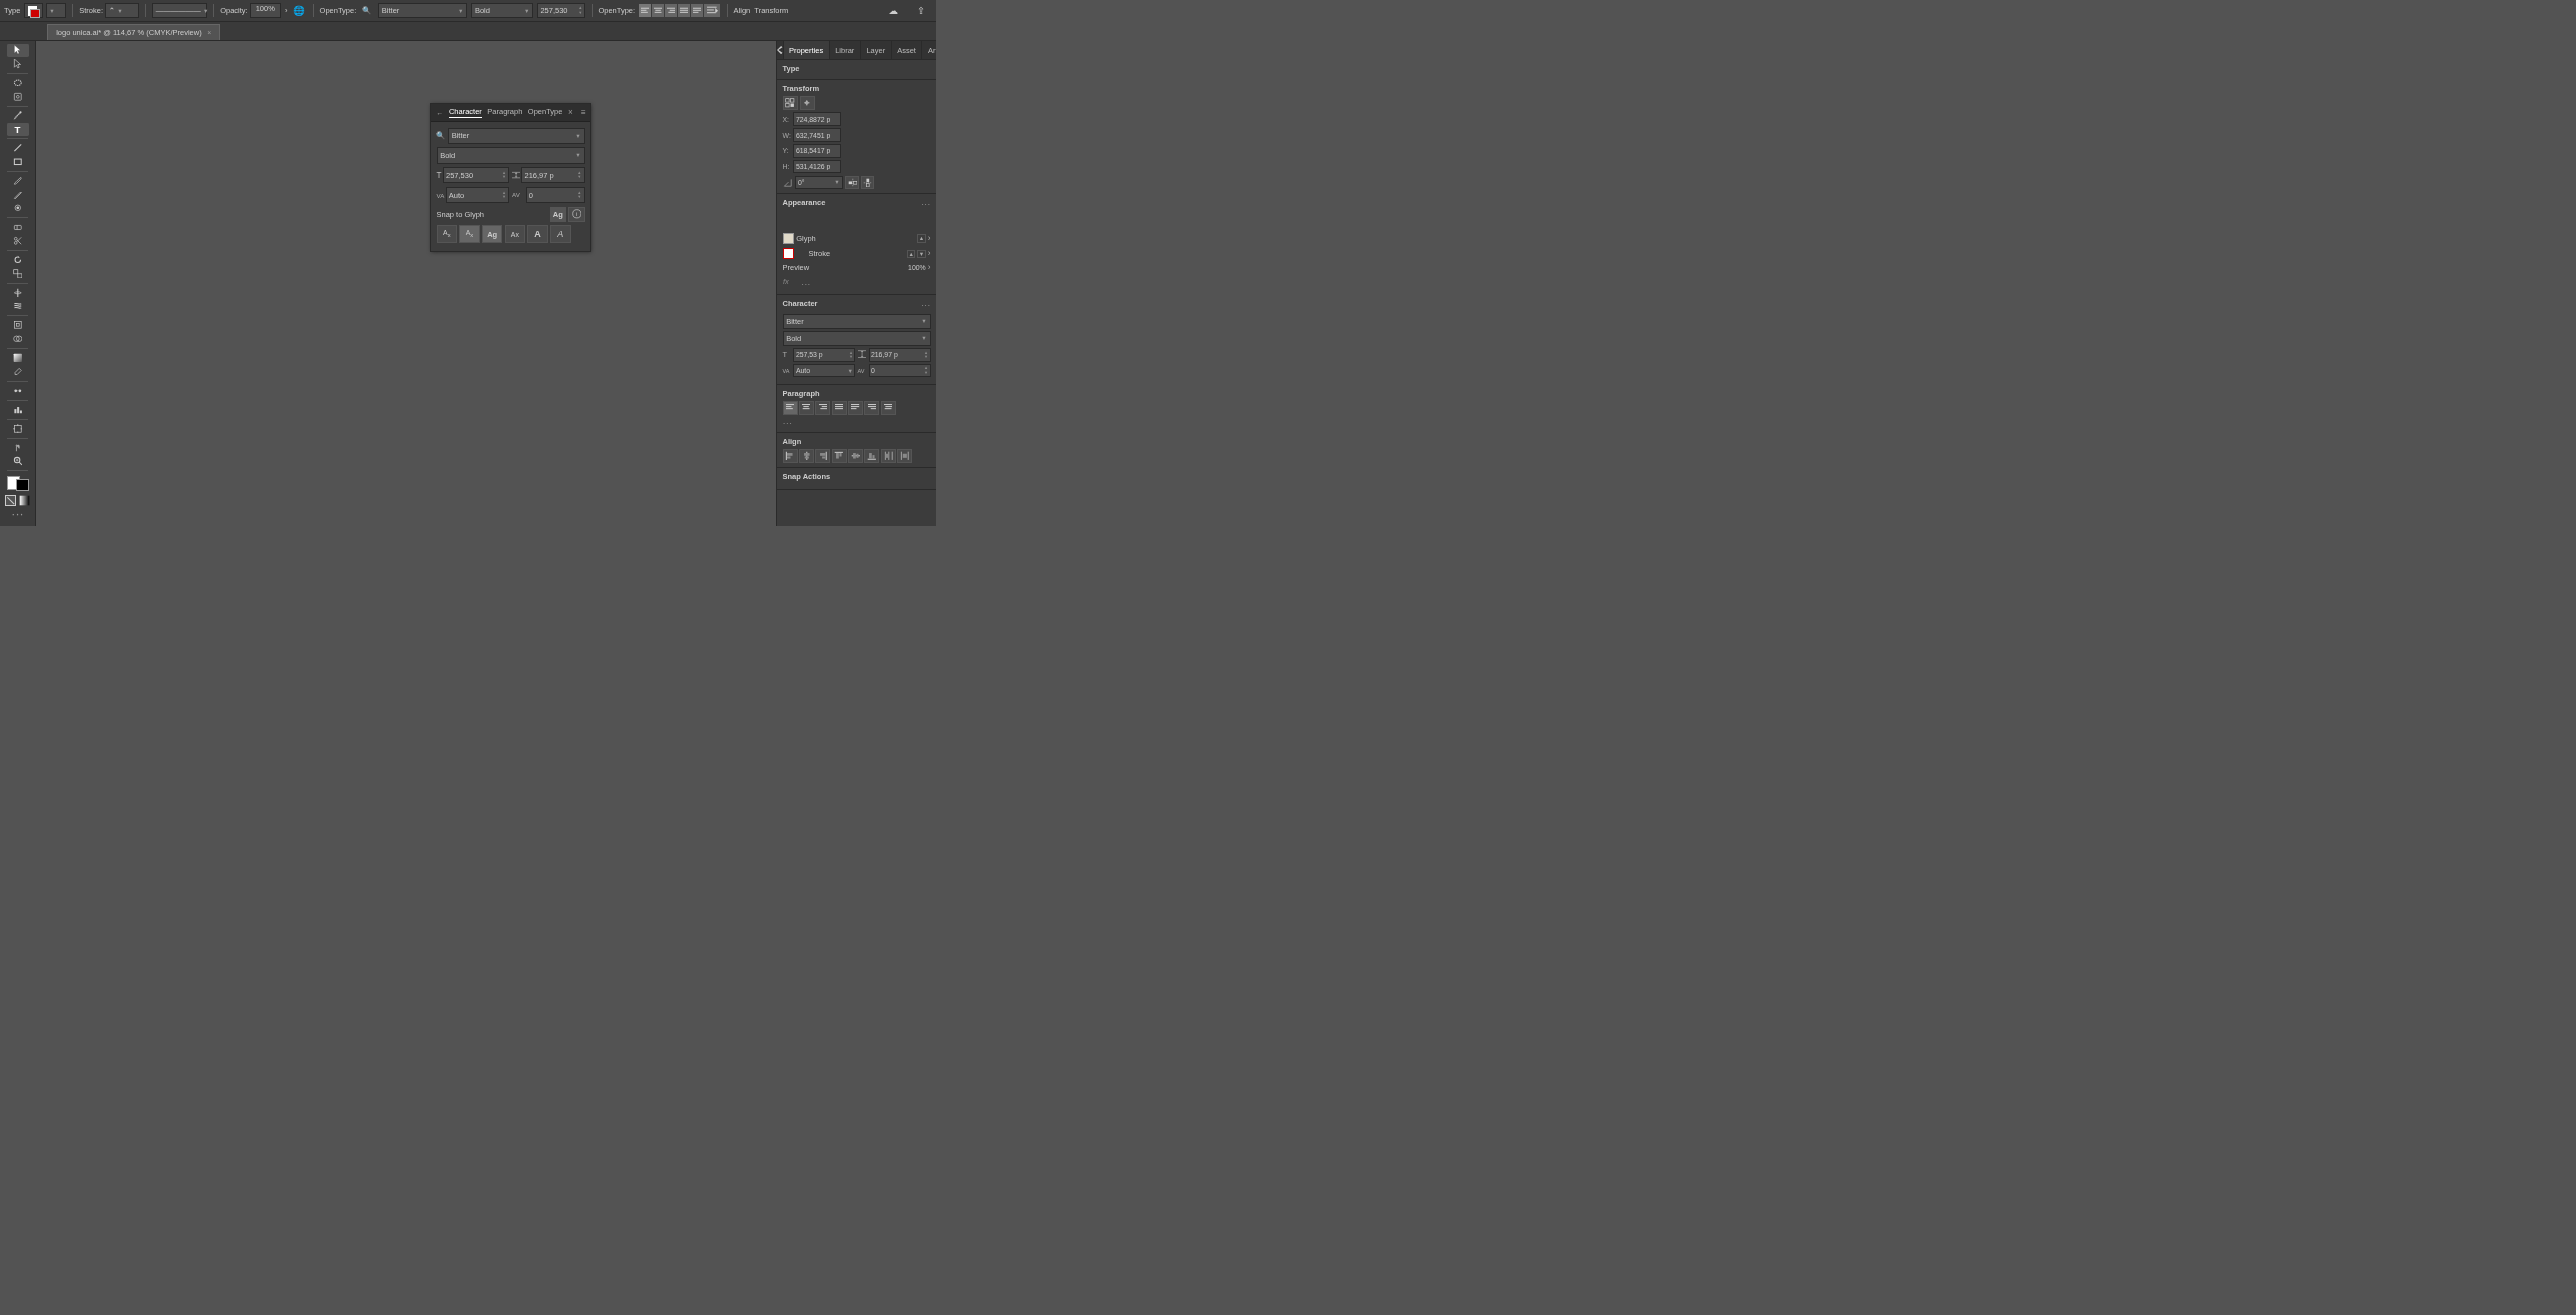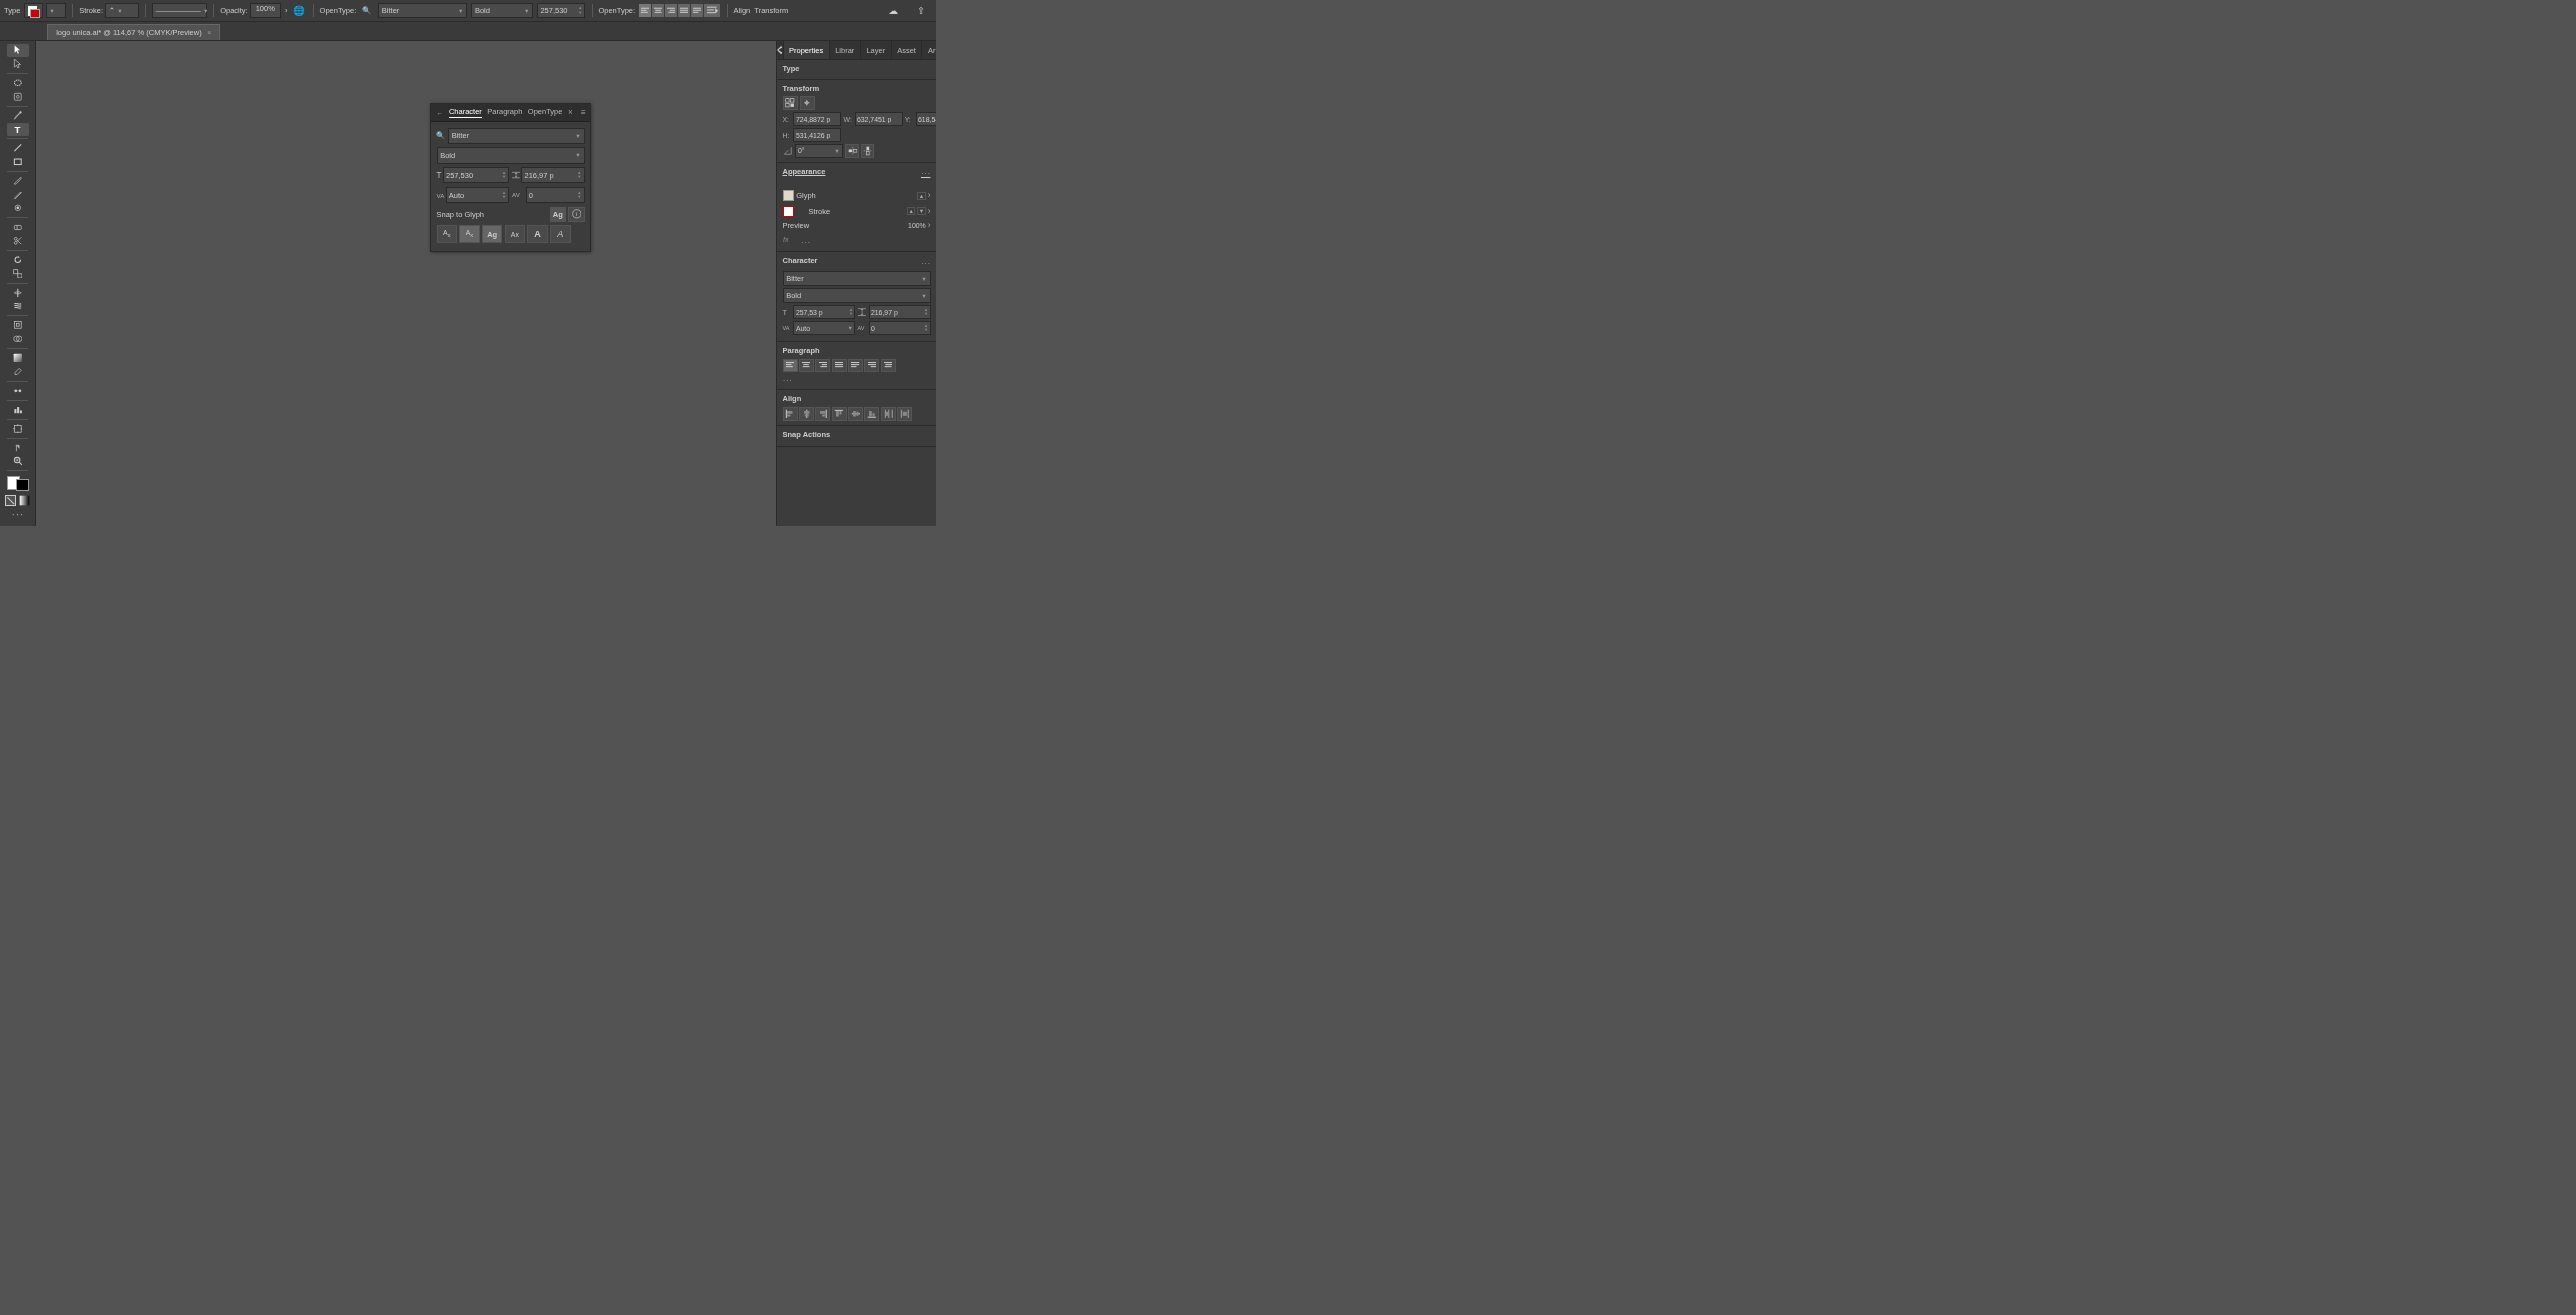--- a/index.html
+++ b/index.html
@@ -251,21 +251,21 @@
     .panel-section-title {
       font-size: 7.5px;
       color: #ccc;
       margin-bottom: 3.4px;
       font-weight: bold;
     }
 
     
     .transform-grid {
       display: grid;
-      grid-template-columns: 1fr 1fr 1fr;
+      grid-template-columns: 1fr;
       gap: 2.1px;
     }
     .transform-row {
       display: flex;
       align-items: center;
       gap: 1.4px;
     }
     .transform-label {
       font-size: 6.9px;
       color: #aaa;
@@ -1191,21 +1191,21 @@
                 <rect x="5" y="1" width="4" height="5" fill="#ccc"></rect>
                 <rect x="5" y="8" width="4" height="5" fill="none" stroke="#ccc" stroke-width="1"></rect>
                 <line x1="1" y1="7" x2="13" y2="7" stroke="#aaa" stroke-width="1" stroke-dasharray="2,1"></line>
               </svg>
           </div>
         </div>
       </div>
     </div>
 
     <div class="panel-section">
-      <div style="display:flex;align-items:flex-start;justify-content:space-between;margin-bottom:9px;text-decoration:underline;">
+      <div style="display:flex;align-items:flex-start;justify-content:space-between;margin-bottom:20px;">
         <div class="panel-section-title">Appearance</div>
         <span style="font-size:9.6px;color:#888;cursor:pointer;">···</span>
       </div>
 
       <div class="appear-row">
 
         <div style="display:flex;align-items:center;gap:2.7px;">
           <div style="width:11px;height:11px;background:#e0d9c8;border:0.7px solid #999;"></div>
           <span class="appear-label">Glyph</span>
         </div>

